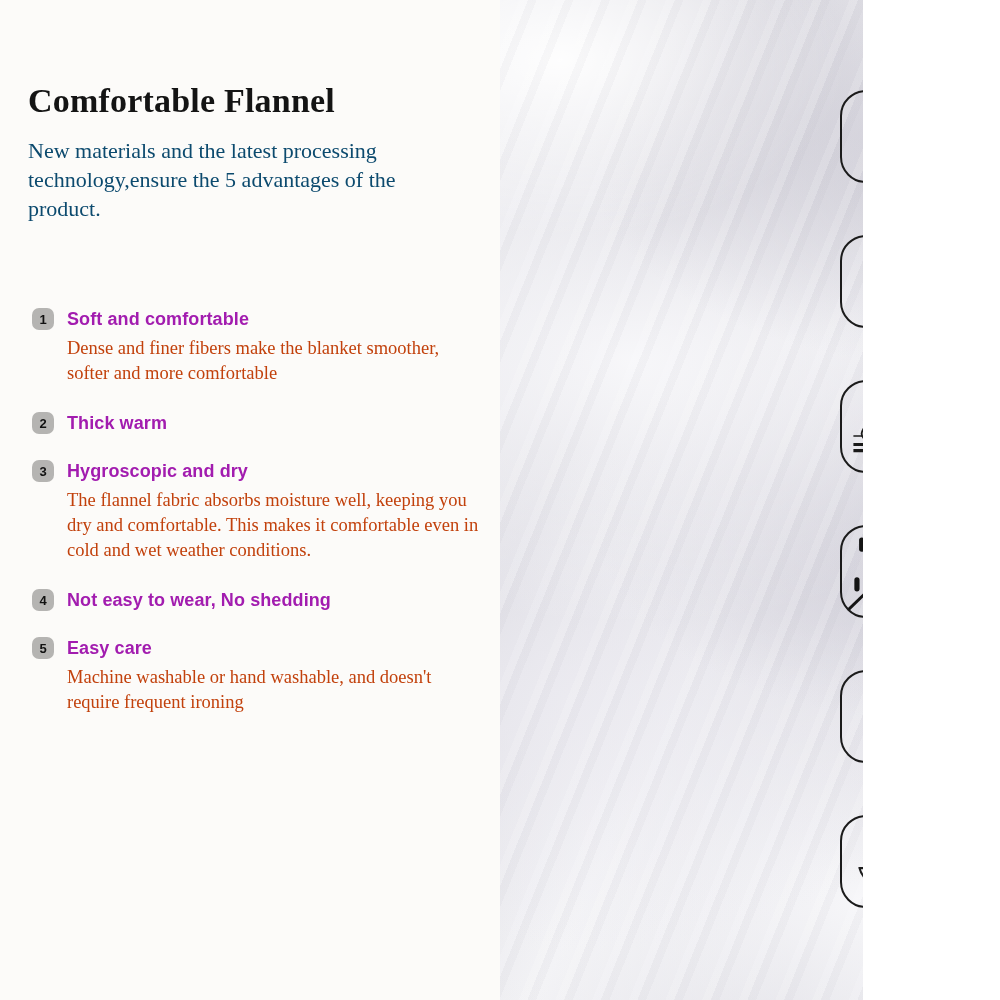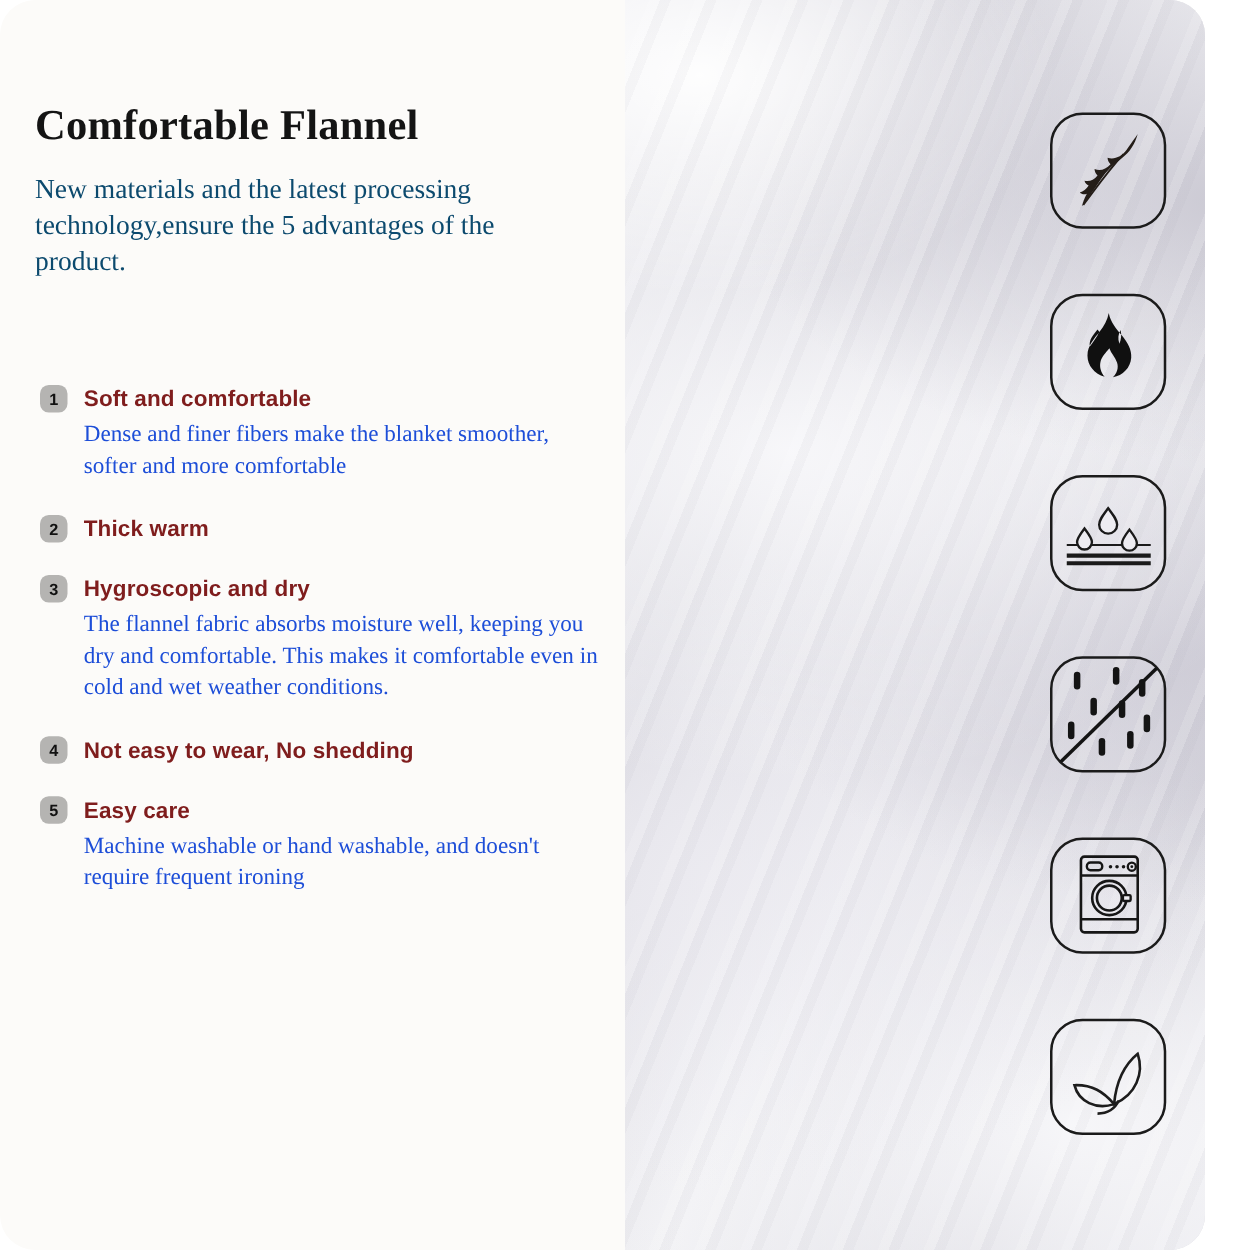--- a/index.html
+++ b/index.html
@@ -1,18 +1,18 @@
 <!DOCTYPE html>
 <html><head>
 <meta charset="utf-8">
 <style>
   html,body{margin:0;padding:0;}
   .canvas{
-    position:relative;width:964px;height:1000px;overflow:hidden;
-    background:#fcfbf9;font-family:"Liberation Serif",serif;border-radius:28px;
+    position:relative;width:863px;height:1000px;overflow:hidden;
+    background:#fcfbf9;font-family:"Liberation Serif",serif;
   }
   
   .fabric{
     position:absolute;left:500px;top:0;width:500px;height:1000px;
     background-color:#e2e1e7;
     background-image:
       radial-gradient(ellipse 420px 260px at 12% 6%, rgba(255,255,255,.95), rgba(255,255,255,0) 68%),
       radial-gradient(ellipse 560px 300px at 96% 16%, rgba(198,196,207,.85), rgba(198,196,207,0) 70%),
       radial-gradient(ellipse 620px 380px at 26% 36%, rgba(250,250,252,.9), rgba(250,250,252,0) 70%),
       radial-gradient(ellipse 480px 280px at 88% 52%, rgba(203,201,212,.8), rgba(203,201,212,0) 72%),
@@ -40,26 +40,26 @@
   .advantages{position:absolute;left:32px;top:308px;width:450px;
     display:flex;flex-direction:column;gap:26px;}
   .item{display:block;}
   .item-head{display:flex;align-items:center;gap:13px;}
   .badge{
     width:22px;height:22px;border-radius:7px;background:#b5b4b2;flex:0 0 auto;
     display:flex;align-items:center;justify-content:center;
     font-family:"Liberation Sans",sans-serif;font-weight:700;font-size:13px;color:#111;
   }
   .item-title{
-    font-family:"Liberation Sans",sans-serif;font-weight:700;font-size:18px;color:#7f1d1d;
+    font-family:"Liberation Sans",sans-serif;font-weight:700;font-size:18px;color:#a21caf;
     letter-spacing:.1px;
   }
   .item-body{
     margin:6px 0 0 35px;max-width:422px;
-    font-size:18.5px;line-height:25px;color:#1d4ed8;
+    font-size:18.5px;line-height:25px;color:#c2410c;
   }
   
   .icon-col{
     position:absolute;left:840px;top:90px;width:93px;
     display:flex;flex-direction:column;gap:52px;
   }
   .icon-box{
     width:93px;height:93px;border:2.4px solid #1b1b1b;border-radius:26px;
     display:flex;align-items:center;justify-content:center;box-sizing:border-box;
     background:rgba(255,255,255,.06);

